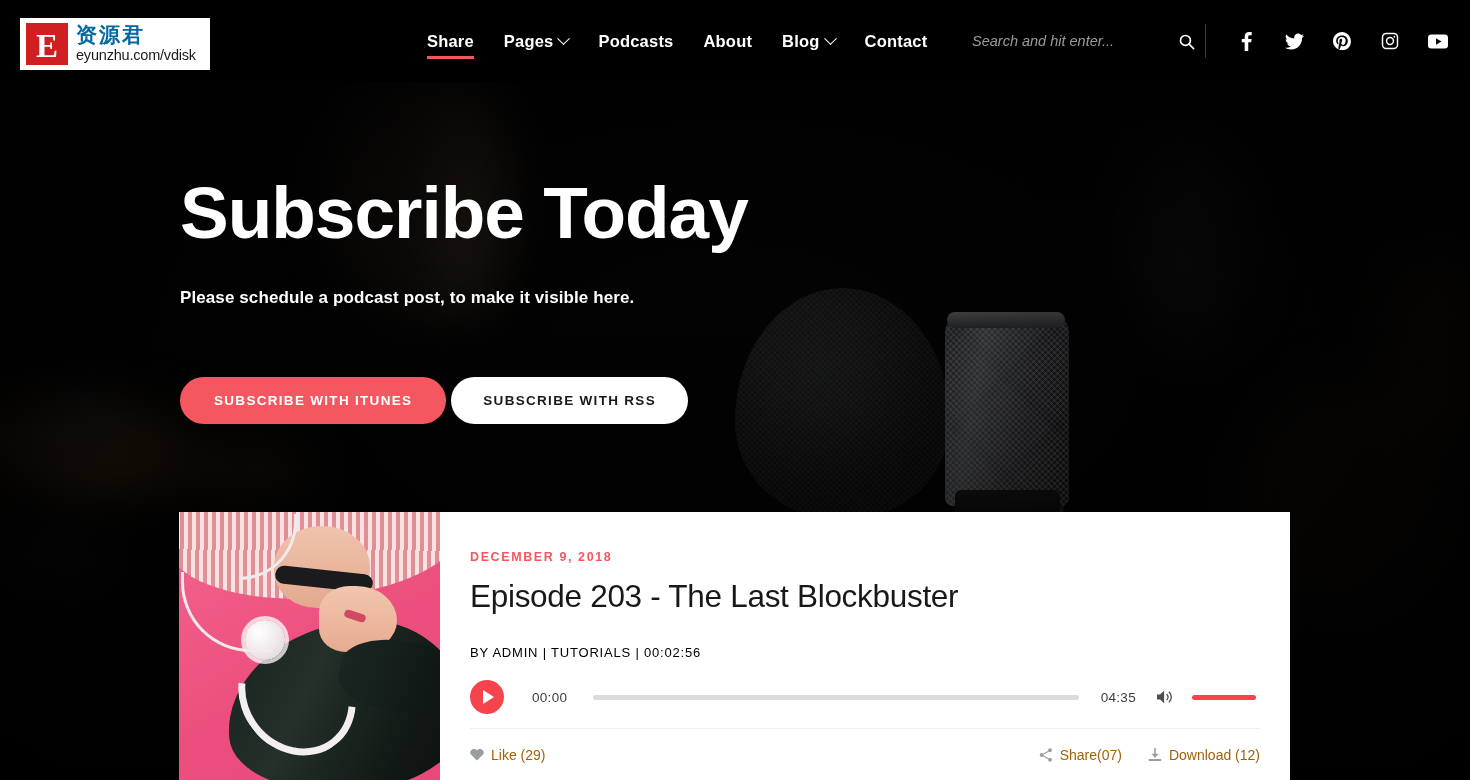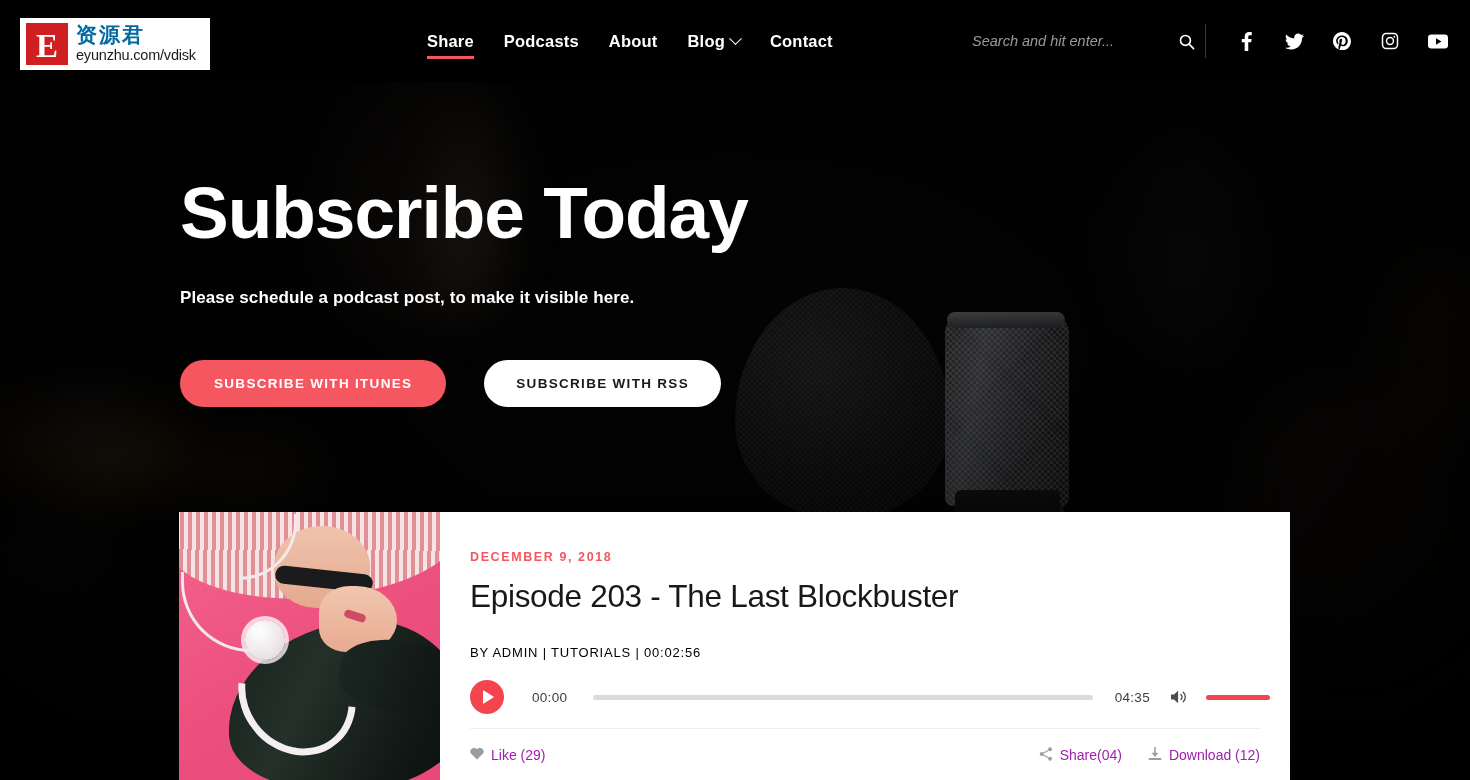--- a/index.html
+++ b/index.html
@@ -248,23 +248,23 @@
     line-height: 1.05;
   }
   .hero-sub {
     color: #fff;
     font-size: 17px;
     font-weight: bold;
     margin-top: 36px;
     letter-spacing: .1px;
   }
   .hero-btns {
-    margin-top: 52px;
-    display: flex;
-    gap: 38px;
+    margin-top: 69px;
+    display: flex;
+    gap: 5px;
   }
   .btn {
     border: none;
     border-radius: 40px;
     font-size: 13.5px;
     font-weight: bold;
     letter-spacing: 1.3px;
     cursor: pointer;
     font-family: "Liberation Sans", sans-serif;
   }
@@ -370,21 +370,21 @@
   .ep-thumb .wire2 {
     position: absolute;
     left: 60px; top: 2px; width: 58px; height: 66px;
     border-right: 3px solid #f1e9eb;
     border-bottom: 3px solid #f1e9eb;
     border-radius: 0 0 60px 0;
   }
 
   .ep-body {
     flex: 1;
-    padding: 38px 20px 0 30px;
+    padding: 38px 34px 0 30px;
     position: relative;
   }
   .ep-date {
     color: #f4575f;
     font-size: 12.5px;
     font-weight: bold;
     letter-spacing: 1.6px;
   }
   .ep-title {
     color: #16181a;
@@ -455,23 +455,24 @@
     left: 30px; right: 30px;
     bottom: 0;
     height: 52px;
     border-top: 1px solid #eceef0;
     display: flex;
     align-items: center;
     justify-content: space-between;
   }
   .foot-left, .foot-right { display: flex; align-items: center; gap: 26px; }
   .foot-link {
-    color: #a21caf;
+    color: #a16207;
     font-size: 14px;
     display: flex;
+    align-items: center;
     gap: 7px;
     cursor: pointer;
   }
   svg { display: block; }
 </style>
 </head>
 <body>
 
 <div class="page">
 
@@ -504,20 +505,24 @@
       <div class="logo-text">
         <span class="logo-cn">资源君</span>
         <span class="logo-url">eyunzhu.com/vdisk</span>
       </div>
     </div>
 
     <nav class="nav">
       <div class="nav-item active">
         <span>Share</span>
         <span class="nav-underline"></span>
+      </div>
+      <div class="nav-item">
+        <span>Pages</span>
+        <span class="chev"></span>
       </div>
       <div class="nav-item">
         <span>Podcasts</span>
       </div>
       <div class="nav-item">
         <span>About</span>
       </div>
       <div class="nav-item">
         <span>Blog</span>
         <span class="chev"></span>
@@ -631,21 +636,21 @@
           </div>
         </div>
         <div class="foot-right">
           <div class="foot-link">
             <svg width="14" height="14" viewBox="0 0 16 16">
               <circle cx="12.6" cy="2.6" r="2.2" fill="#9a9da1"></circle>
               <circle cx="12.6" cy="13.4" r="2.2" fill="#9a9da1"></circle>
               <circle cx="3.2" cy="8" r="2.4" fill="#9a9da1"></circle>
               <path stroke="#9a9da1" stroke-width="1.3" d="M5.2 6.9l5.6-3.1M5.2 9.1l5.6 3.1"></path>
             </svg>
-            <span>Share(04)</span>
+            <span>Share(07)</span>
           </div>
           <div class="foot-link">
             <svg width="14" height="14" viewBox="0 0 16 16">
               <path fill="#9a9da1" d="M7.1 0h1.8v6.6h3L8 11.4 4.1 6.6h3z"></path>
               <rect x="0.6" y="12.6" width="14.8" height="2.2" rx="1" fill="#9a9da1"></rect>
             </svg>
             <span>Download (12)</span>
           </div>
         </div>
       </div>

